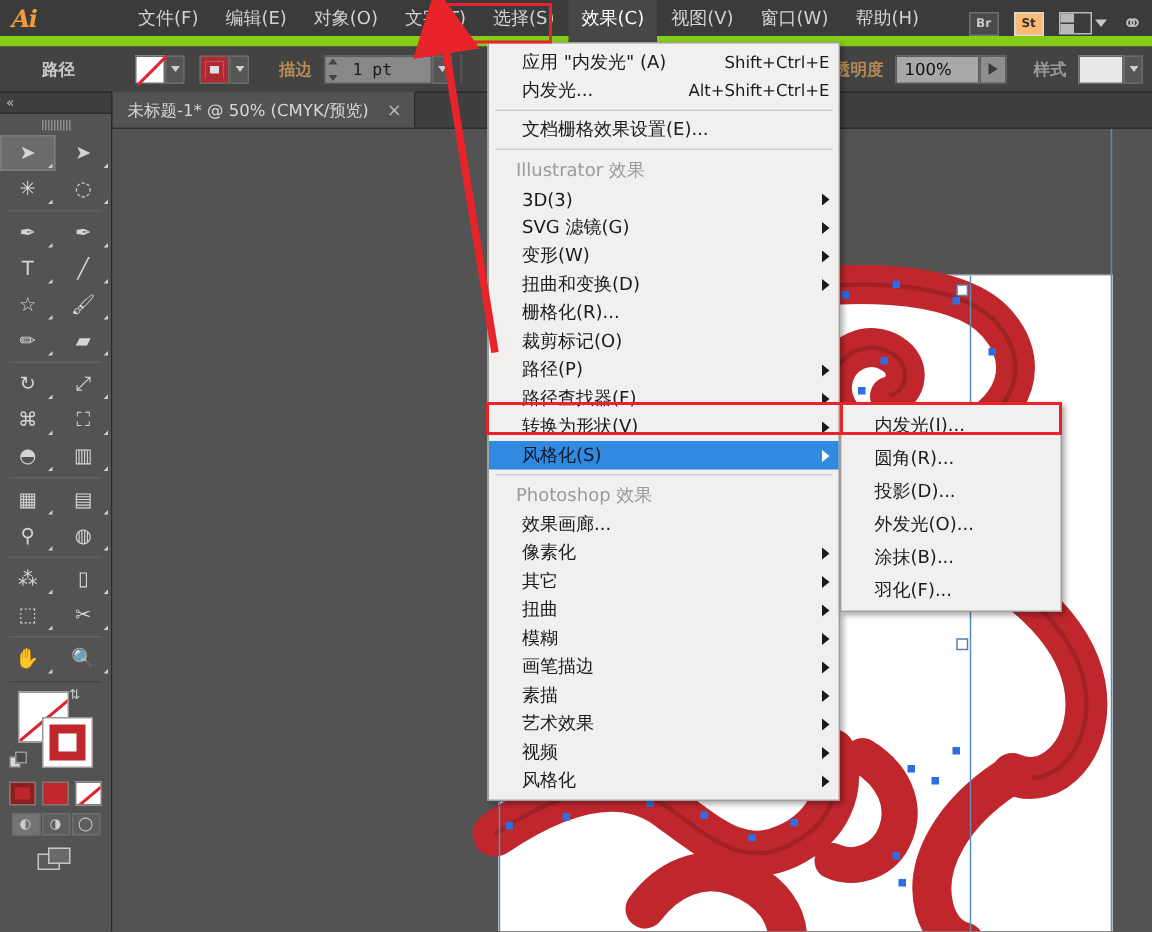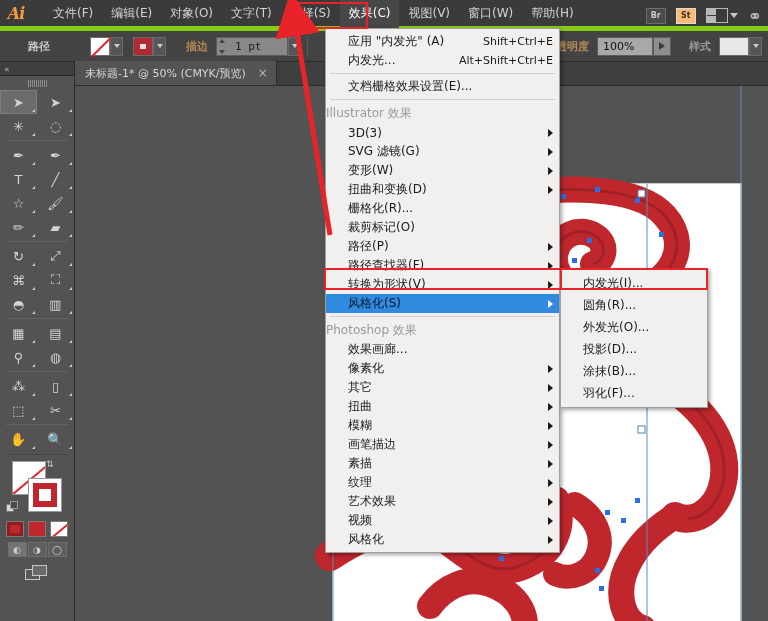--- a/index.html
+++ b/index.html
@@ -9,22 +9,22 @@
     background: #535353;
     font-family: "DejaVu Sans", "Liberation Sans", sans-serif;
     -webkit-font-smoothing: antialiased;
   }
   #app { position: relative; width: 768px; height: 621px; }
 
   
   .menubar {
     position: absolute; left: 0; top: 0; width: 768px; height: 31px;
     background: #3b3b3b;
-    border-bottom: 5px solid #84cc16;
-    display: flex; align-items: center;
+    border-bottom: 7px solid #84cc16;
+    display: flex; align-items: center; gap: 39px;
   }
   .ai-logo {
     width: 32px; height: 31px; display: flex; align-items: center; justify-content: center;
     color: #f59b3c; font-size: 16px; font-weight: bold; font-style: italic;
     font-family: "DejaVu Serif", "Liberation Serif", serif;
     letter-spacing: -1px;
   }
   .menu-items { display: flex; align-items: center; height: 31px; margin-left: 12px; }
   .menu-item {
     padding: 0 9px; height: 31px; line-height: 31px;
@@ -218,21 +218,21 @@
     position: absolute; left: 325px; top: 28px; width: 235px;
     background: #f1f0ee; border: 1px solid #a0a0a0;
     box-shadow: 2px 2px 4px rgba(0,0,0,0.35);
     padding: 3px 0; z-index: 50;
   }
   .mrow {
     display:flex; align-items:center; height: 19px;
     padding: 0 6px 0 22px; color:#1a1a1a; font-size: 12px; white-space:nowrap;
     position: relative;
   }
-  .mrow.label { color:#9a9a9a; padding-left: 0; height: 20px; }
+  .mrow.label { color:#9a9a9a; padding-left: 18px; height: 20px; }
   .mrow.hl { background:#2f8ae0; color:#0f172a; }
   .mrow .sc {
     margin-left:auto; color:#1a1a1a; font-size: 11px; padding-left: 18px;
   }
   .mrow .arrow {
     margin-left:auto;
     width:0;height:0;border-top:4px solid transparent;border-bottom:4px solid transparent;
     border-left:5px solid #1a1a1a;
   }
   .mrow.hl .arrow { border-left-color:#ffffff; }
@@ -641,24 +641,20 @@
       </div>
       <div class="mrow">
         <span>画笔描边</span>
         <span class="arrow"></span>
       </div>
       <div class="mrow">
         <span>素描</span>
         <span class="arrow"></span>
       </div>
       <div class="mrow">
-        <span>纹理</span>
-        <span class="arrow"></span>
-      </div>
-      <div class="mrow">
         <span>艺术效果</span>
         <span class="arrow"></span>
       </div>
       <div class="mrow">
         <span>视频</span>
         <span class="arrow"></span>
       </div>
       <div class="mrow">
         <span>风格化</span>
         <span class="arrow"></span>
@@ -666,24 +662,24 @@
     </div>
 
   <div class="submenu" id="submenu">
       <div class="subrow">
         <span>内发光(I)...</span>
       </div>
       <div class="subrow">
         <span>圆角(R)...</span>
       </div>
       <div class="subrow">
+        <span>投影(D)...</span>
+      </div>
+      <div class="subrow">
         <span>外发光(O)...</span>
-      </div>
-      <div class="subrow">
-        <span>投影(D)...</span>
       </div>
       <div class="subrow">
         <span>涂抹(B)...</span>
       </div>
       <div class="subrow">
         <span>羽化(F)...</span>
       </div>
     </div>
 
   <div class="anno anno-rect" style="left:288px; top:2px; width:80px; height:27px;"></div>

